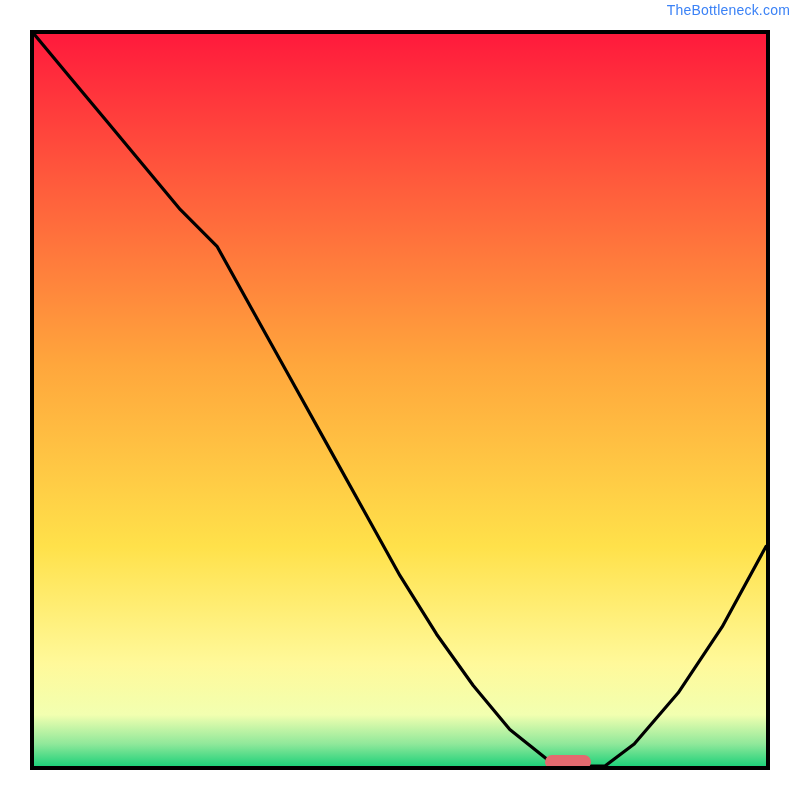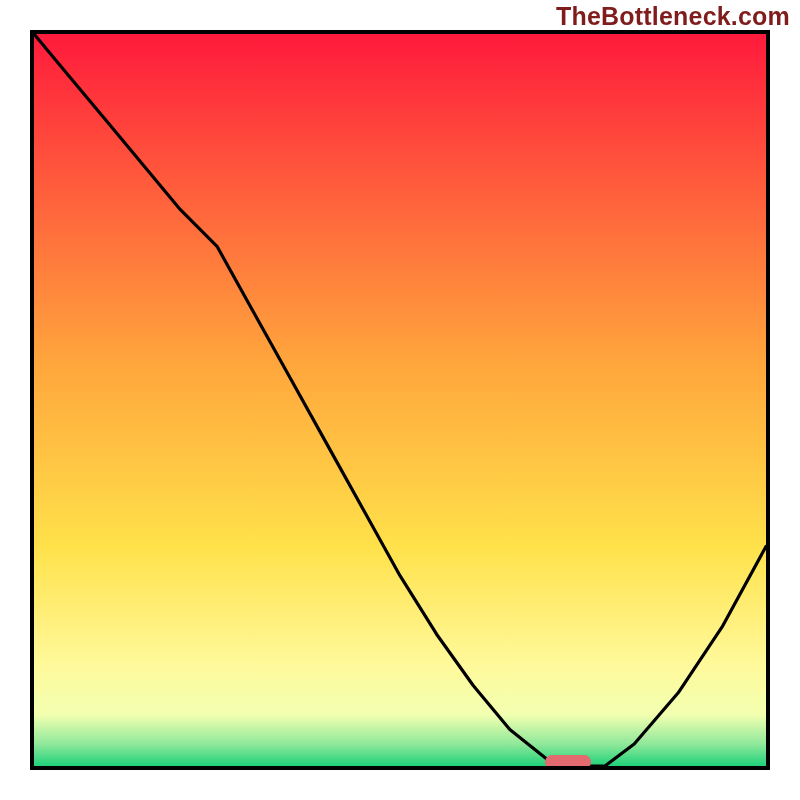--- a/index.html
+++ b/index.html
@@ -12,23 +12,23 @@
   }
   .container {
     position: relative;
     width: 800px;
     height: 800px;
   }
   .watermark {
     position: absolute;
     top: 2px;
     right: 10px;
-    color: #7f1d1d;
-    font-size: 25px;
-    font-weight: 700;
+    color: #3b82f6;
+    font-size: 14px;
+    font-weight: 400;
     letter-spacing: 0.2px;
     z-index: 10;
   }
   .plot-frame {
     position: absolute;
     left: 30px;
     top: 30px;
     width: 740px;
     height: 740px;
     border: 4px solid #000;

